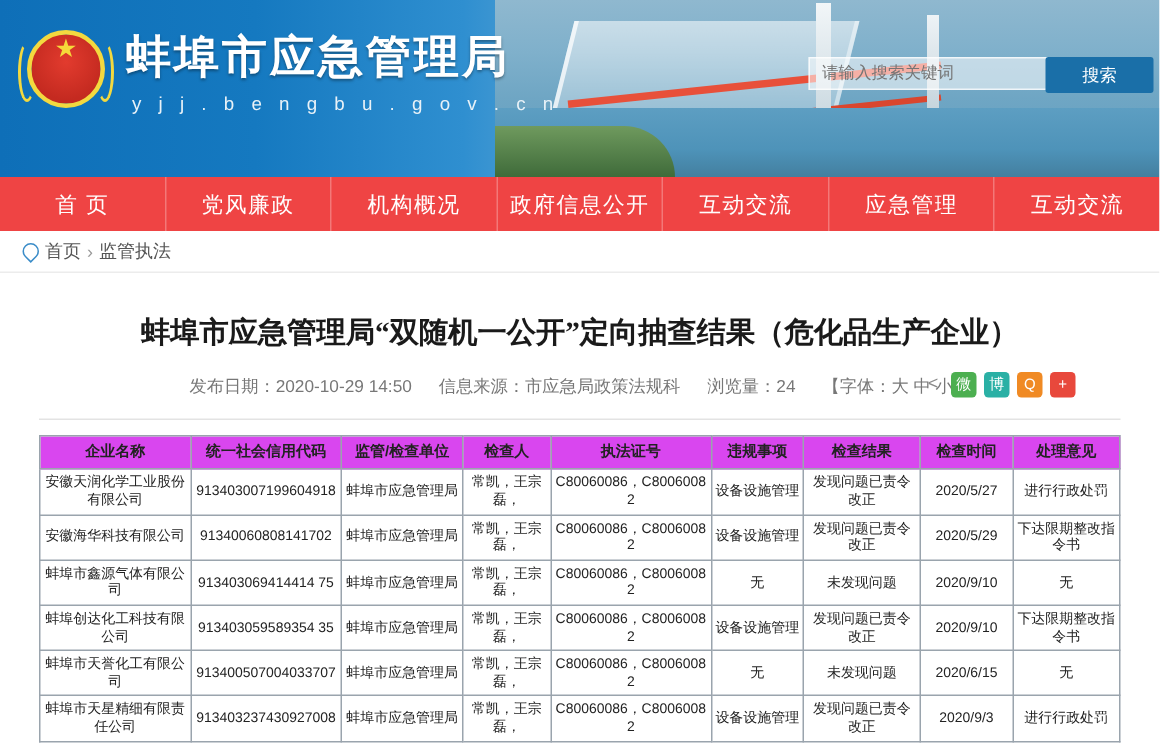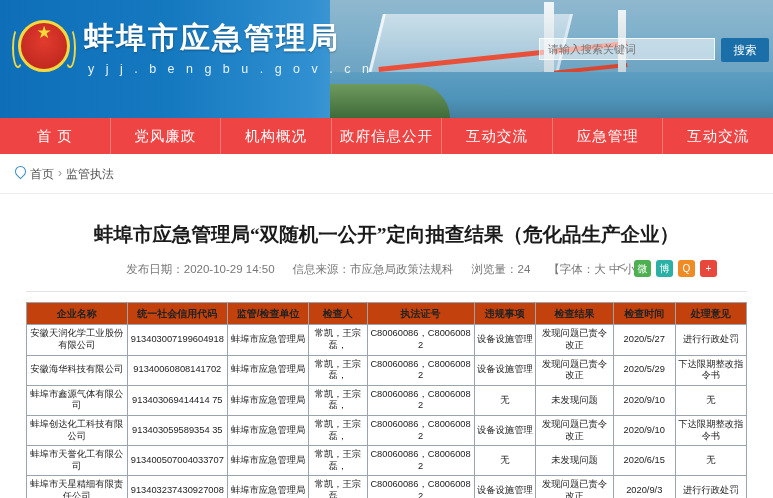--- a/index.html
+++ b/index.html
@@ -97,21 +97,21 @@
     position: absolute; right: 58px; top: 38px;
     width: 176px; height: 22px;
     background: rgba(255,255,255,.55);
     border: 1px solid rgba(255,255,255,.75);
     border-radius: 0;
     color: #3e6a82; font-size: 11px; line-height: 20px; padding-left: 8px;
     outline: none;
   }
   .search-btn {
     position: absolute; right: 4px; top: 38px;
-    width: 48px; height: 24px; background: #1a6fa8; border: none;
+    width: 72px; height: 24px; background: #1a6fa8; border: none;
     color: #fff; font-size: 11.5px; border-radius: 2px; cursor: pointer;
   }
 
   
   .nav {
     height: 36px;
     background: #ef4444;
     display: flex; align-items: stretch;
     color: #fff;
   }
@@ -119,22 +119,22 @@
     flex: 1;
     display: flex; align-items: center; justify-content: center;
     font-size: 14.5px; letter-spacing: 1px;
     border-right: 1px solid rgba(255,255,255,.28);
     cursor: pointer; white-space: nowrap;
   }
   .nav-item:last-child { border-right: none; }
 
   
   .breadcrumb {
-    height: 40px;
-    display: flex; 
+    height: 28px;
+    display: flex; align-items: center;
     padding: 12px 14px;
     font-size: 12px; color: #666;
     background: #fff;
     border-bottom: 1px solid #ececec;
   }
   .pin-icon {
     display: inline-block; width: 11px; height: 11px; margin-right: 5px;
     position: relative;
   }
   .pin-icon::before {
@@ -194,21 +194,21 @@
     border: 1px solid #9aa4ad;
     padding: 3px 2px;
     text-align: center;
     vertical-align: middle;
     line-height: 1.25;
     word-break: break-all;
   }
   table.result th {
     font-weight: bold;
     font-size: 10px;
-    background: #c2410c;
+    background: #d946ef;
     height: 22px;
   }
   table.result td { height: 21px; }
   .col-1 { width: 15.5%; }
   .col-2 { width: 15.5%; }
   .col-3 { width: 12.5%; }
   .col-4 { width: 9%; }
   .col-5 { width: 16.5%; }
   .col-6 { width: 9.5%; }
   .col-7 { width: 12%; }

